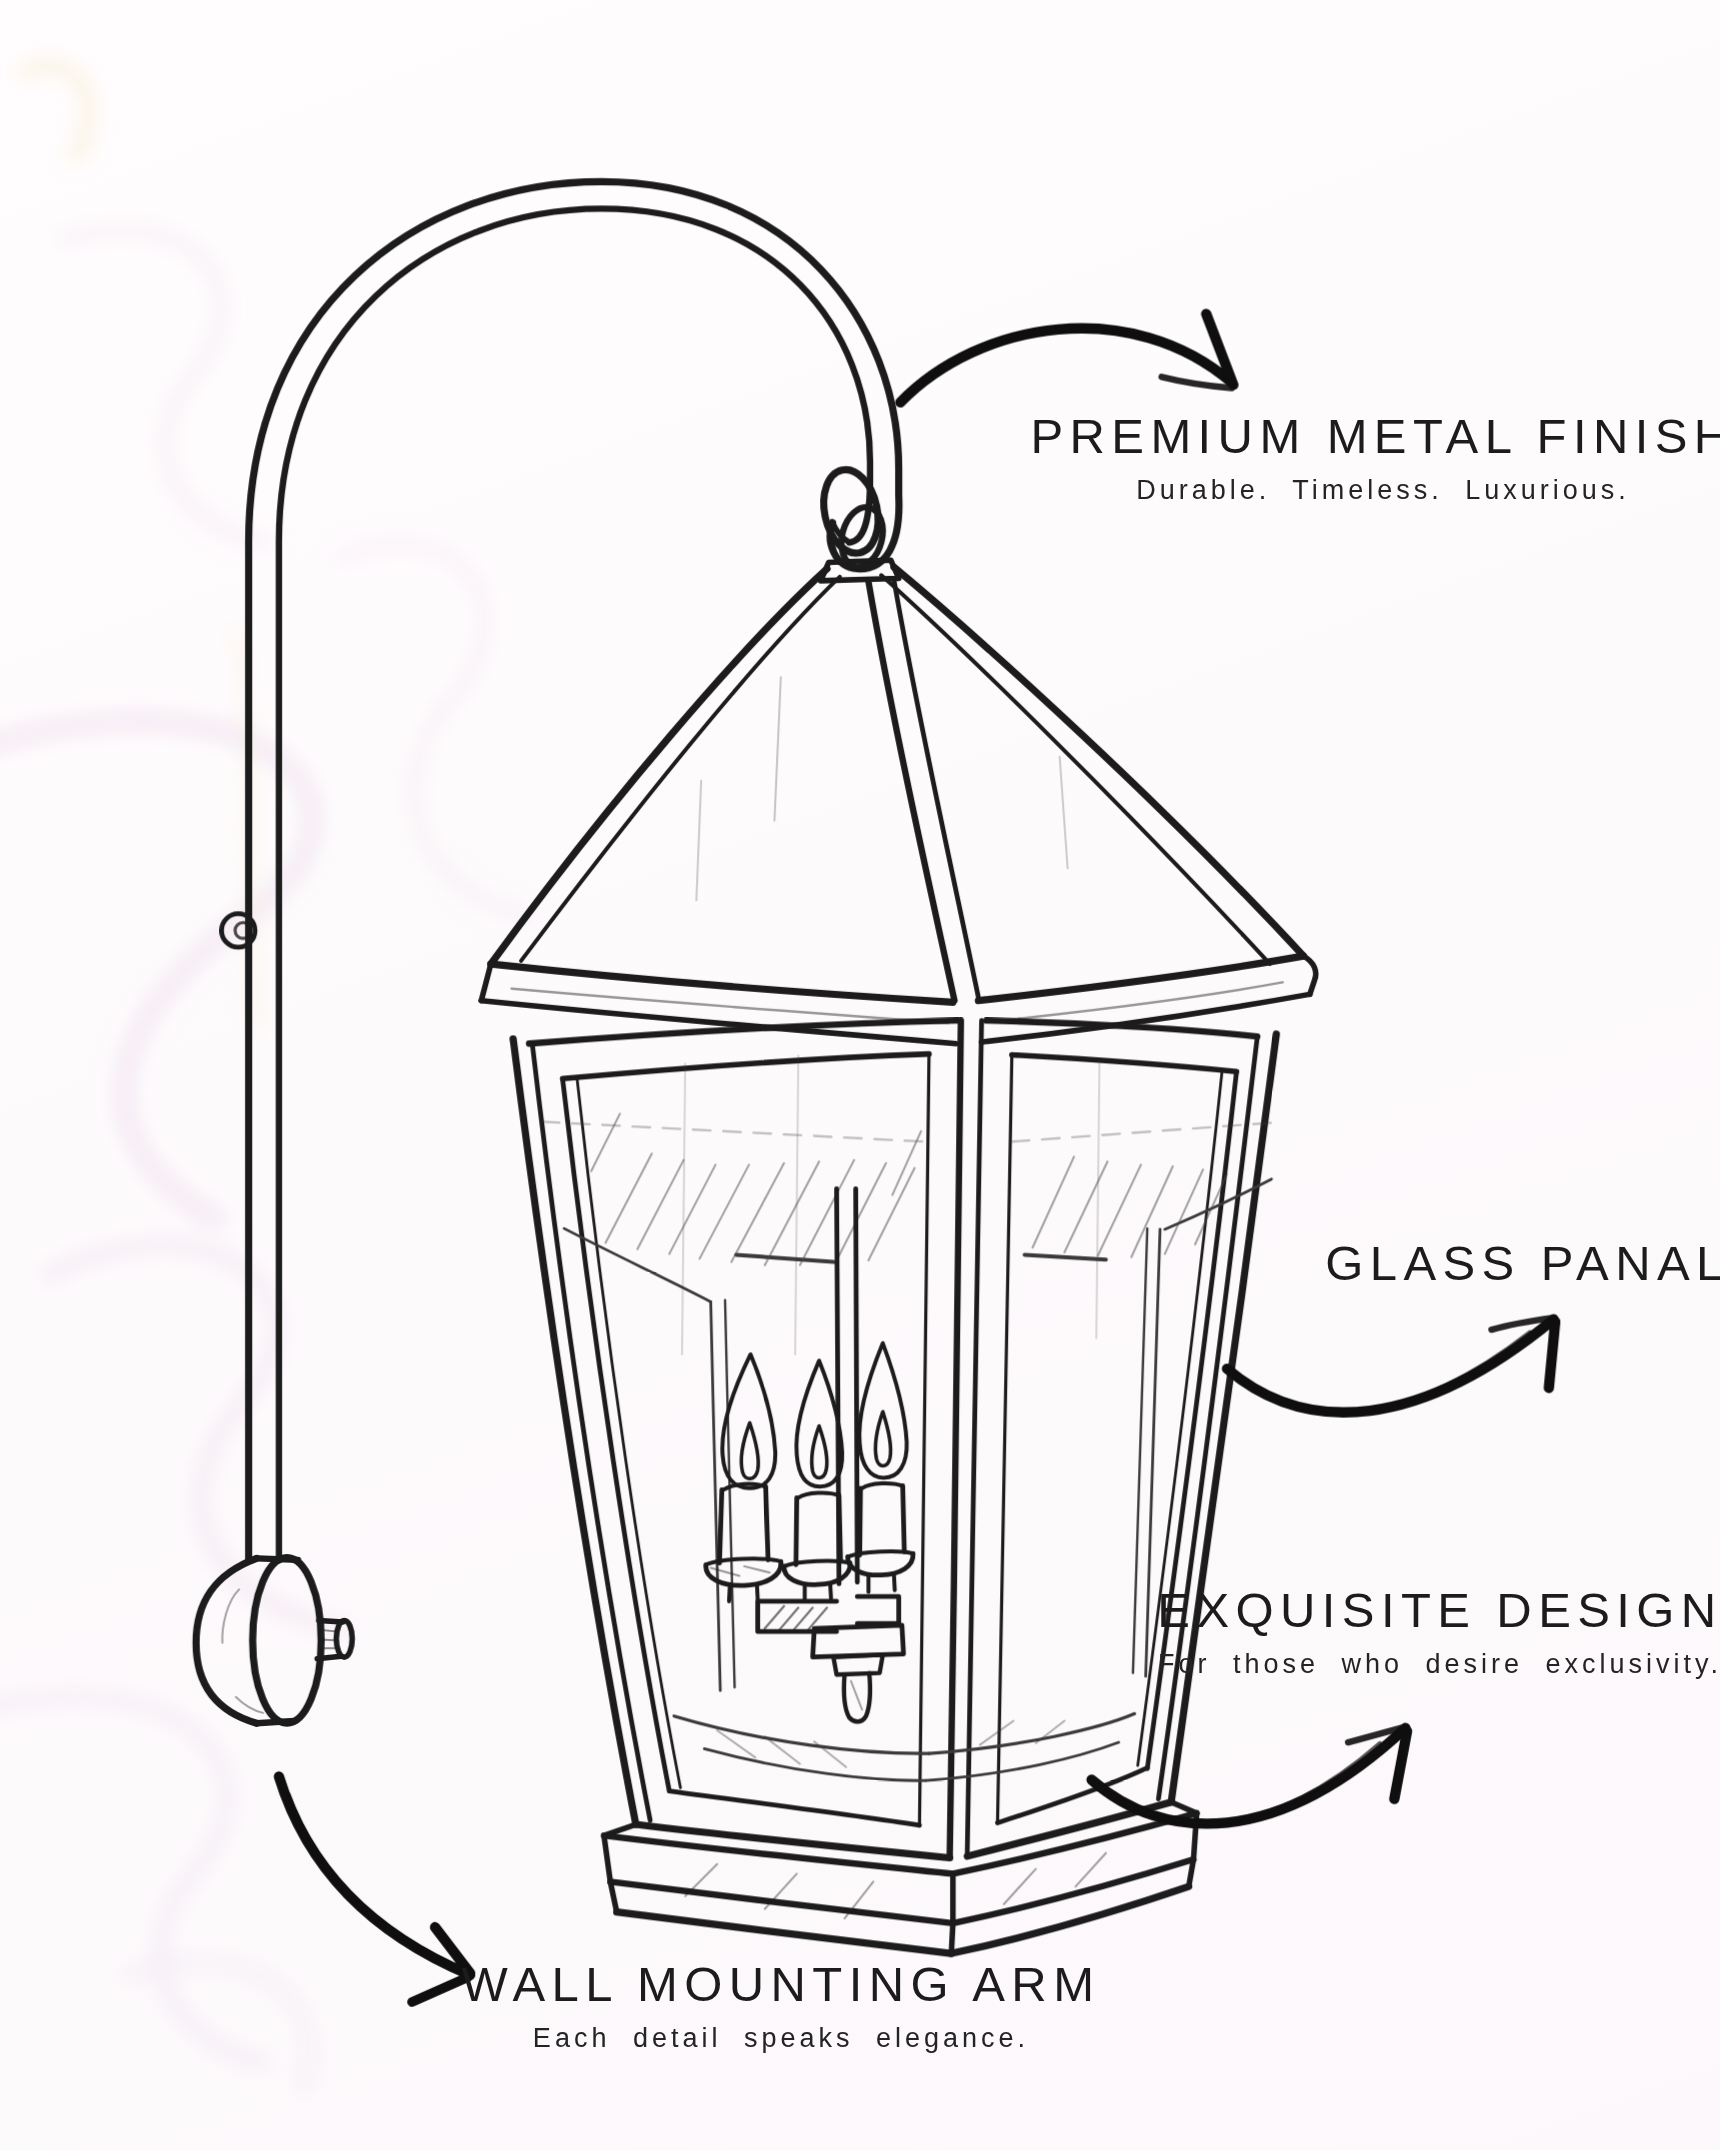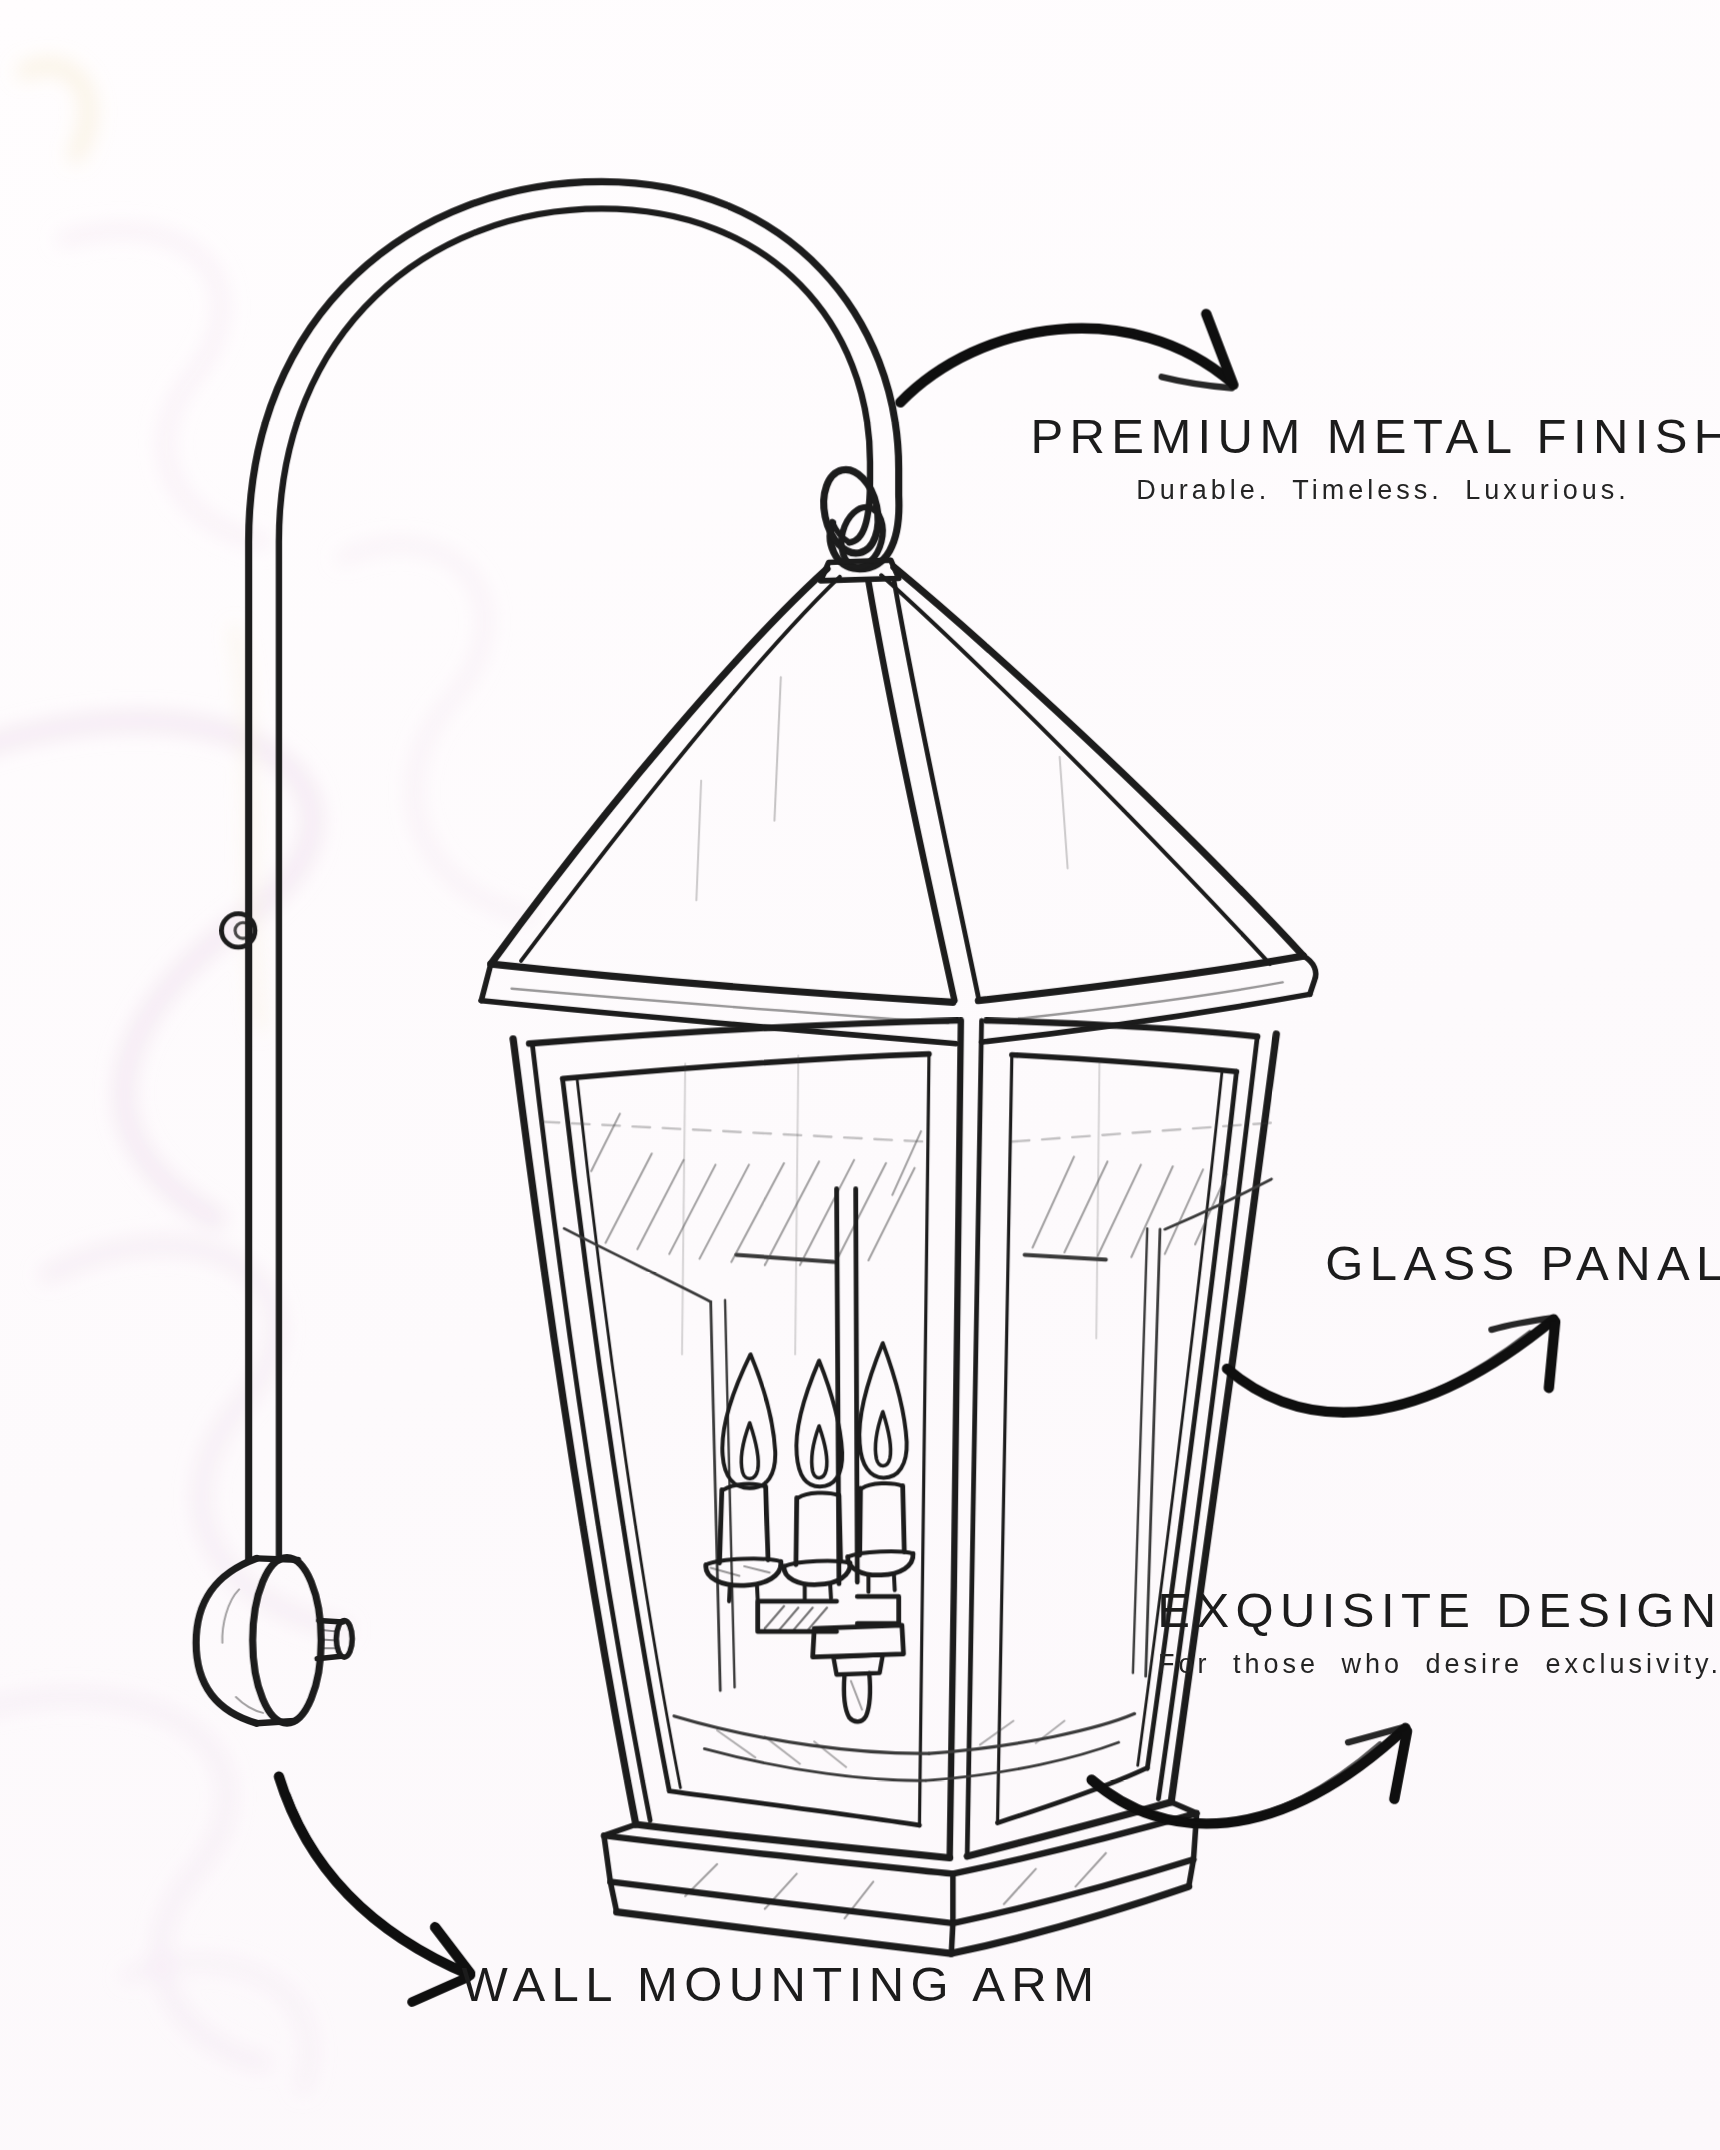--- a/index.html
+++ b/index.html
@@ -274,14 +274,15 @@
   <div class="label-title">GLASS PANALS</div>
 </div>
 
 <div class="label center" style="left:1440px;top:1582px;">
   <div class="label-title">EXQUISITE DESIGN</div>
   <div class="label-sub">For those who desire exclusivity.</div>
 </div>
 
 <div class="label center" style="left:781px;top:1956px;">
   <div class="label-title">WALL MOUNTING ARM</div>
+  <div class="label-sub">Each detail speaks elegance.</div>
 </div>
 
 
 </body></html>

